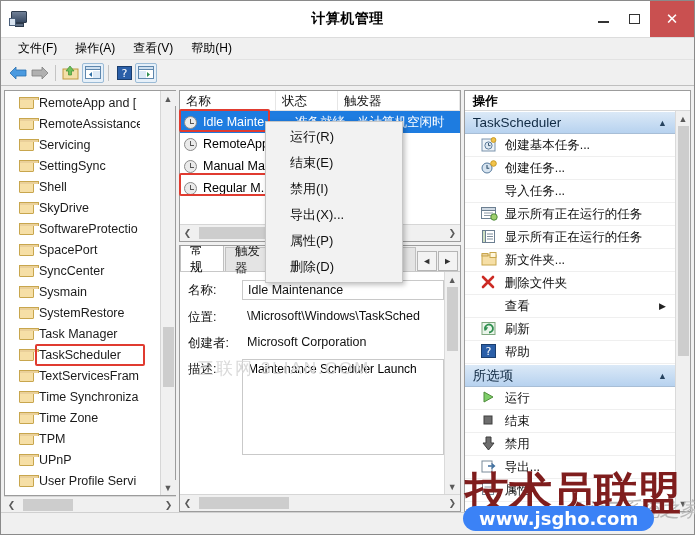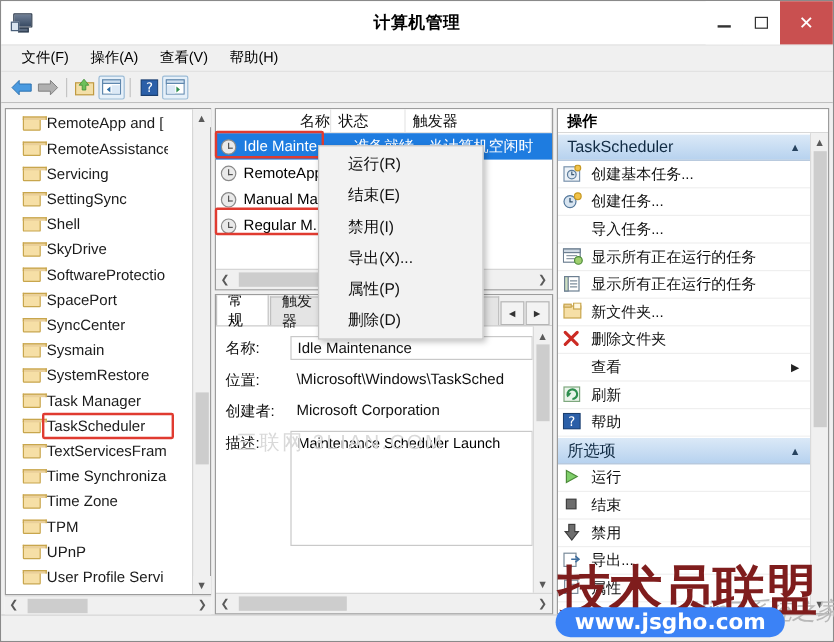--- a/index.html
+++ b/index.html
@@ -147,21 +147,21 @@
   .actions-scrollwrap { flex:1 1 auto; display:flex; min-height:0; }
   .actions-list { flex:1 1 auto; min-width:0; }
   .act-group-head {
     height:23px; display:flex; align-items:center; padding-left:8px;
     background:linear-gradient(#dbe9f7,#b7d2ef);
     border-top:1px solid #fff; border-bottom:1px solid #a8bed6;
     font-size:13.5px; color:#102a43; position:relative;
   }
   .act-group-head .chev { margin-left:auto; margin-right:8px; font-size:9px; color:#27435f;}
   .act-item {
-    height:23px; display:flex; align-items:center; padding-left:4px;
+    height:23px; display:flex; align-items:center; padding-left:16px;
     font-size:12.5px; color:#111; border-bottom:1px solid #efefef; position:relative;
   }
   .act-item .aicon { width:18px; height:16px; flex:0 0 auto; margin-right:6px; position:relative; }
   .act-item .alabel { white-space:nowrap; }
   .act-item .submenu-arrow { margin-left:auto; margin-right:9px; font-size:9px; color:#222; }
   .actions-vscroll { width:15px; background:#f0f0f0; border-left:1px solid #dadada; position:relative; display:flex; flex-direction:column; align-items:center;}
 
   
   #ctx-menu {
     position:absolute; left:264px; top:120px; width:138px;
@@ -425,21 +425,21 @@
         <div class="hsb-arrow">❮</div>
         <div class="hsb-thumb" style="left:19px;width:50px;"></div>
         <div class="hsb-arrow" style="position:absolute;right:0;">❯</div>
       </div>
     </div>
 
     <div id="middle-pane">
 
       <div class="list-box">
         <div class="lv-header">
-          <div class="lv-col" style="width:96px;text-align:right;">名称</div>
+          <div class="lv-col" style="width:96px;">名称</div>
           <div class="lv-col" style="width:62px;">状态</div>
           <div class="lv-col" style="flex:1 1 auto;">触发器</div>
         </div>
         <div class="lv-rows" id="lv-rows">
             <div class="lv-row selected">
               <span class="clock-ic"></span>
               <span class="lv-cell" style="width: 92px;">Idle Mainte</span>
               <span class="lv-cell" style="width: 62px;">准备就绪</span>
               <span class="lv-cell" style="flex: 1 1 auto;">当计算机空闲时</span>
             </div>

